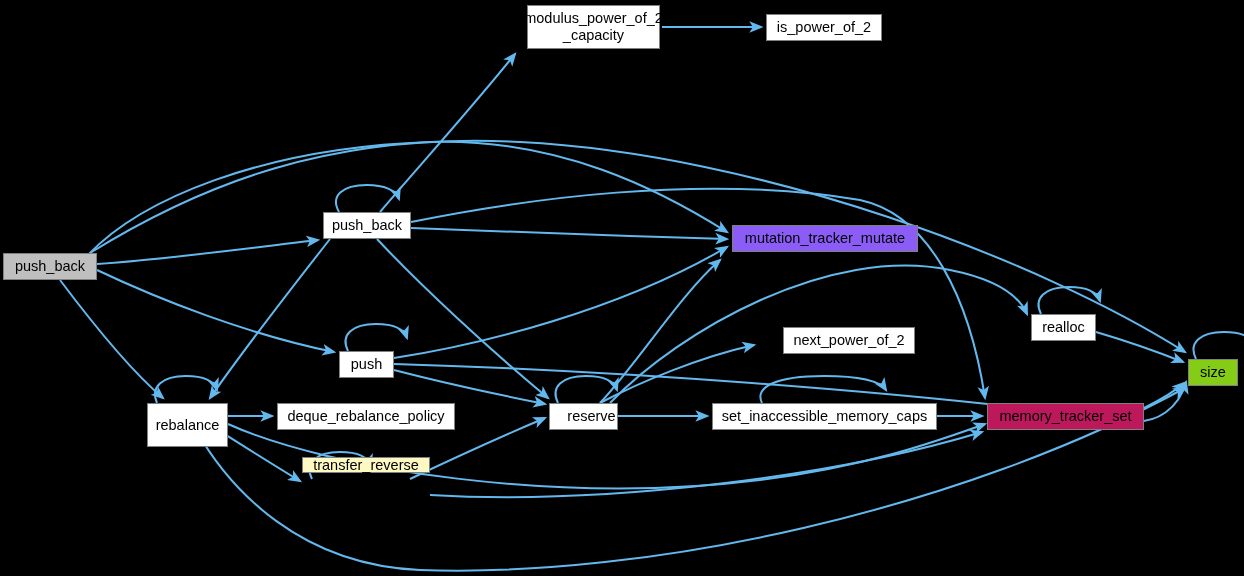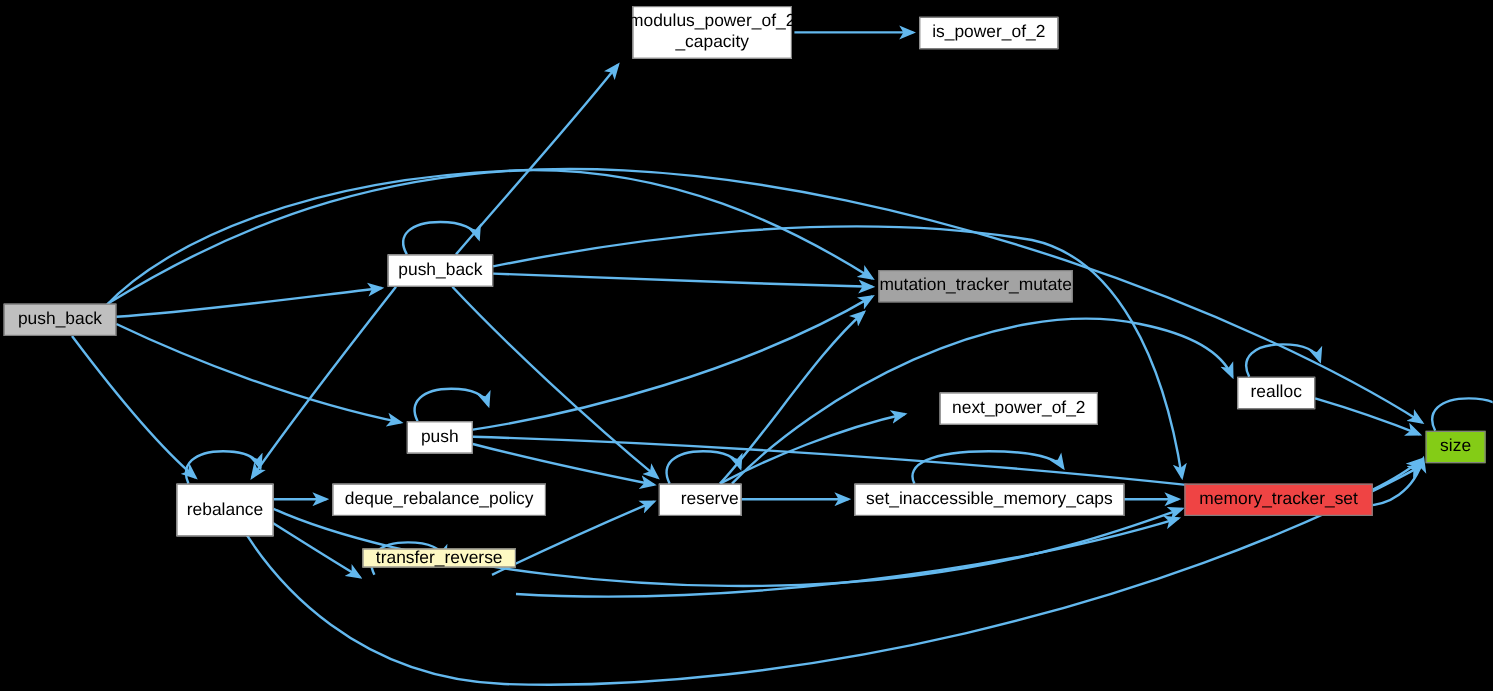--- a/index.html
+++ b/index.html
@@ -91,26 +91,26 @@
         <path d="M 1196,359 C 1188,343 1200,332 1224,332 C 1241,332 1252,337 1255,346" marker-end="url(#arrow)"></path>
       </g>
   </svg>
 
   <div id="node-layer">
       <div class="node current" style="left: 3px; top: 253px; width: 94px; height: 27px; background: rgb(191, 191, 191); border-color: rgb(128, 128, 128);"><span class="lbl">push_back</span></div>
       <div class="node" style="left: 501px; top: 5px; width: 133px; height: 44px; background: rgb(255, 255, 255); border-color: rgb(128, 128, 128); margin-left: 26px;"><span class="lbl">modulus_power_of_2
 _capacity</span></div>
       <div class="node" style="left: 766px; top: 14px; width: 116px; height: 27px; background: rgb(255, 255, 255); border-color: rgb(128, 128, 128);"><span class="lbl">is_power_of_2</span></div>
       <div class="node" style="left: 323px; top: 212px; width: 88px; height: 27px; background: rgb(255, 255, 255); border-color: rgb(128, 128, 128);"><span class="lbl">push_back</span></div>
-      <div class="node" style="left: 732px; top: 225px; width: 162px; height: 27px; background: #a3a3a3; border-color: rgb(128, 128, 128);"><span class="lbl">mutation_tracker_mutate</span></div>
+      <div class="node" style="left: 732px; top: 225px; width: 186px; height: 27px; background: #8b5cf6; border-color: rgb(128, 128, 128);"><span class="lbl">mutation_tracker_mutate</span></div>
       <div class="node" style="left: 1031px; top: 314px; width: 65px; height: 27px; background: rgb(255, 255, 255); border-color: rgb(128, 128, 128);"><span class="lbl">realloc</span></div>
       <div class="node" style="left: 759px; top: 327px; width: 132px; height: 27px; background: rgb(255, 255, 255); border-color: rgb(128, 128, 128); margin-left: 24px;"><span class="lbl">next_power_of_2</span></div>
       <div class="node" style="left: 1188px; top: 359px; width: 50px; height: 27px; background: #84cc16; border-color: rgb(128, 128, 128);"><span class="lbl">size</span></div>
       <div class="node" style="left: 339px; top: 351px; width: 55px; height: 27px; background: rgb(255, 255, 255); border-color: rgb(128, 128, 128);"><span class="lbl">push</span></div>
       <div class="node" style="left: 147px; top: 403px; width: 81px; height: 44px; background: rgb(255, 255, 255); border-color: rgb(128, 128, 128);"><span class="lbl">rebalance</span></div>
       <div class="node" style="left: 277px; top: 403px; width: 178px; height: 27px; background: rgb(255, 255, 255); border-color: rgb(128, 128, 128);"><span class="lbl">deque_rebalance_policy</span></div>
       <div class="node" style="left: 549px; top: 403px; width: 69px; height: 27px; background: rgb(255, 255, 255); border-color: rgb(128, 128, 128); padding-left: 16px;"><span class="lbl">reserve</span></div>
       <div class="node" style="left: 712px; top: 403px; width: 225px; height: 27px; background: rgb(255, 255, 255); border-color: rgb(128, 128, 128);"><span class="lbl">set_inaccessible_memory_caps</span></div>
-      <div class="node" style="left: 987px; top: 403px; width: 157px; height: 27px; background: #ef4444; border-color: rgb(128, 128, 128);"><span class="lbl">memory_tracker_set</span></div>
+      <div class="node" style="left: 987px; top: 403px; width: 157px; height: 27px; background: #be185d; border-color: rgb(128, 128, 128);"><span class="lbl">memory_tracker_set</span></div>
       <div class="node" style="left: 302px; top: 457px; width: 128px; height: 16px; background: #fef9c3; border-color: rgb(128, 128, 128);"><span class="lbl">transfer_reverse</span></div>
     </div>
 
 </div>
 
 </body></html>

